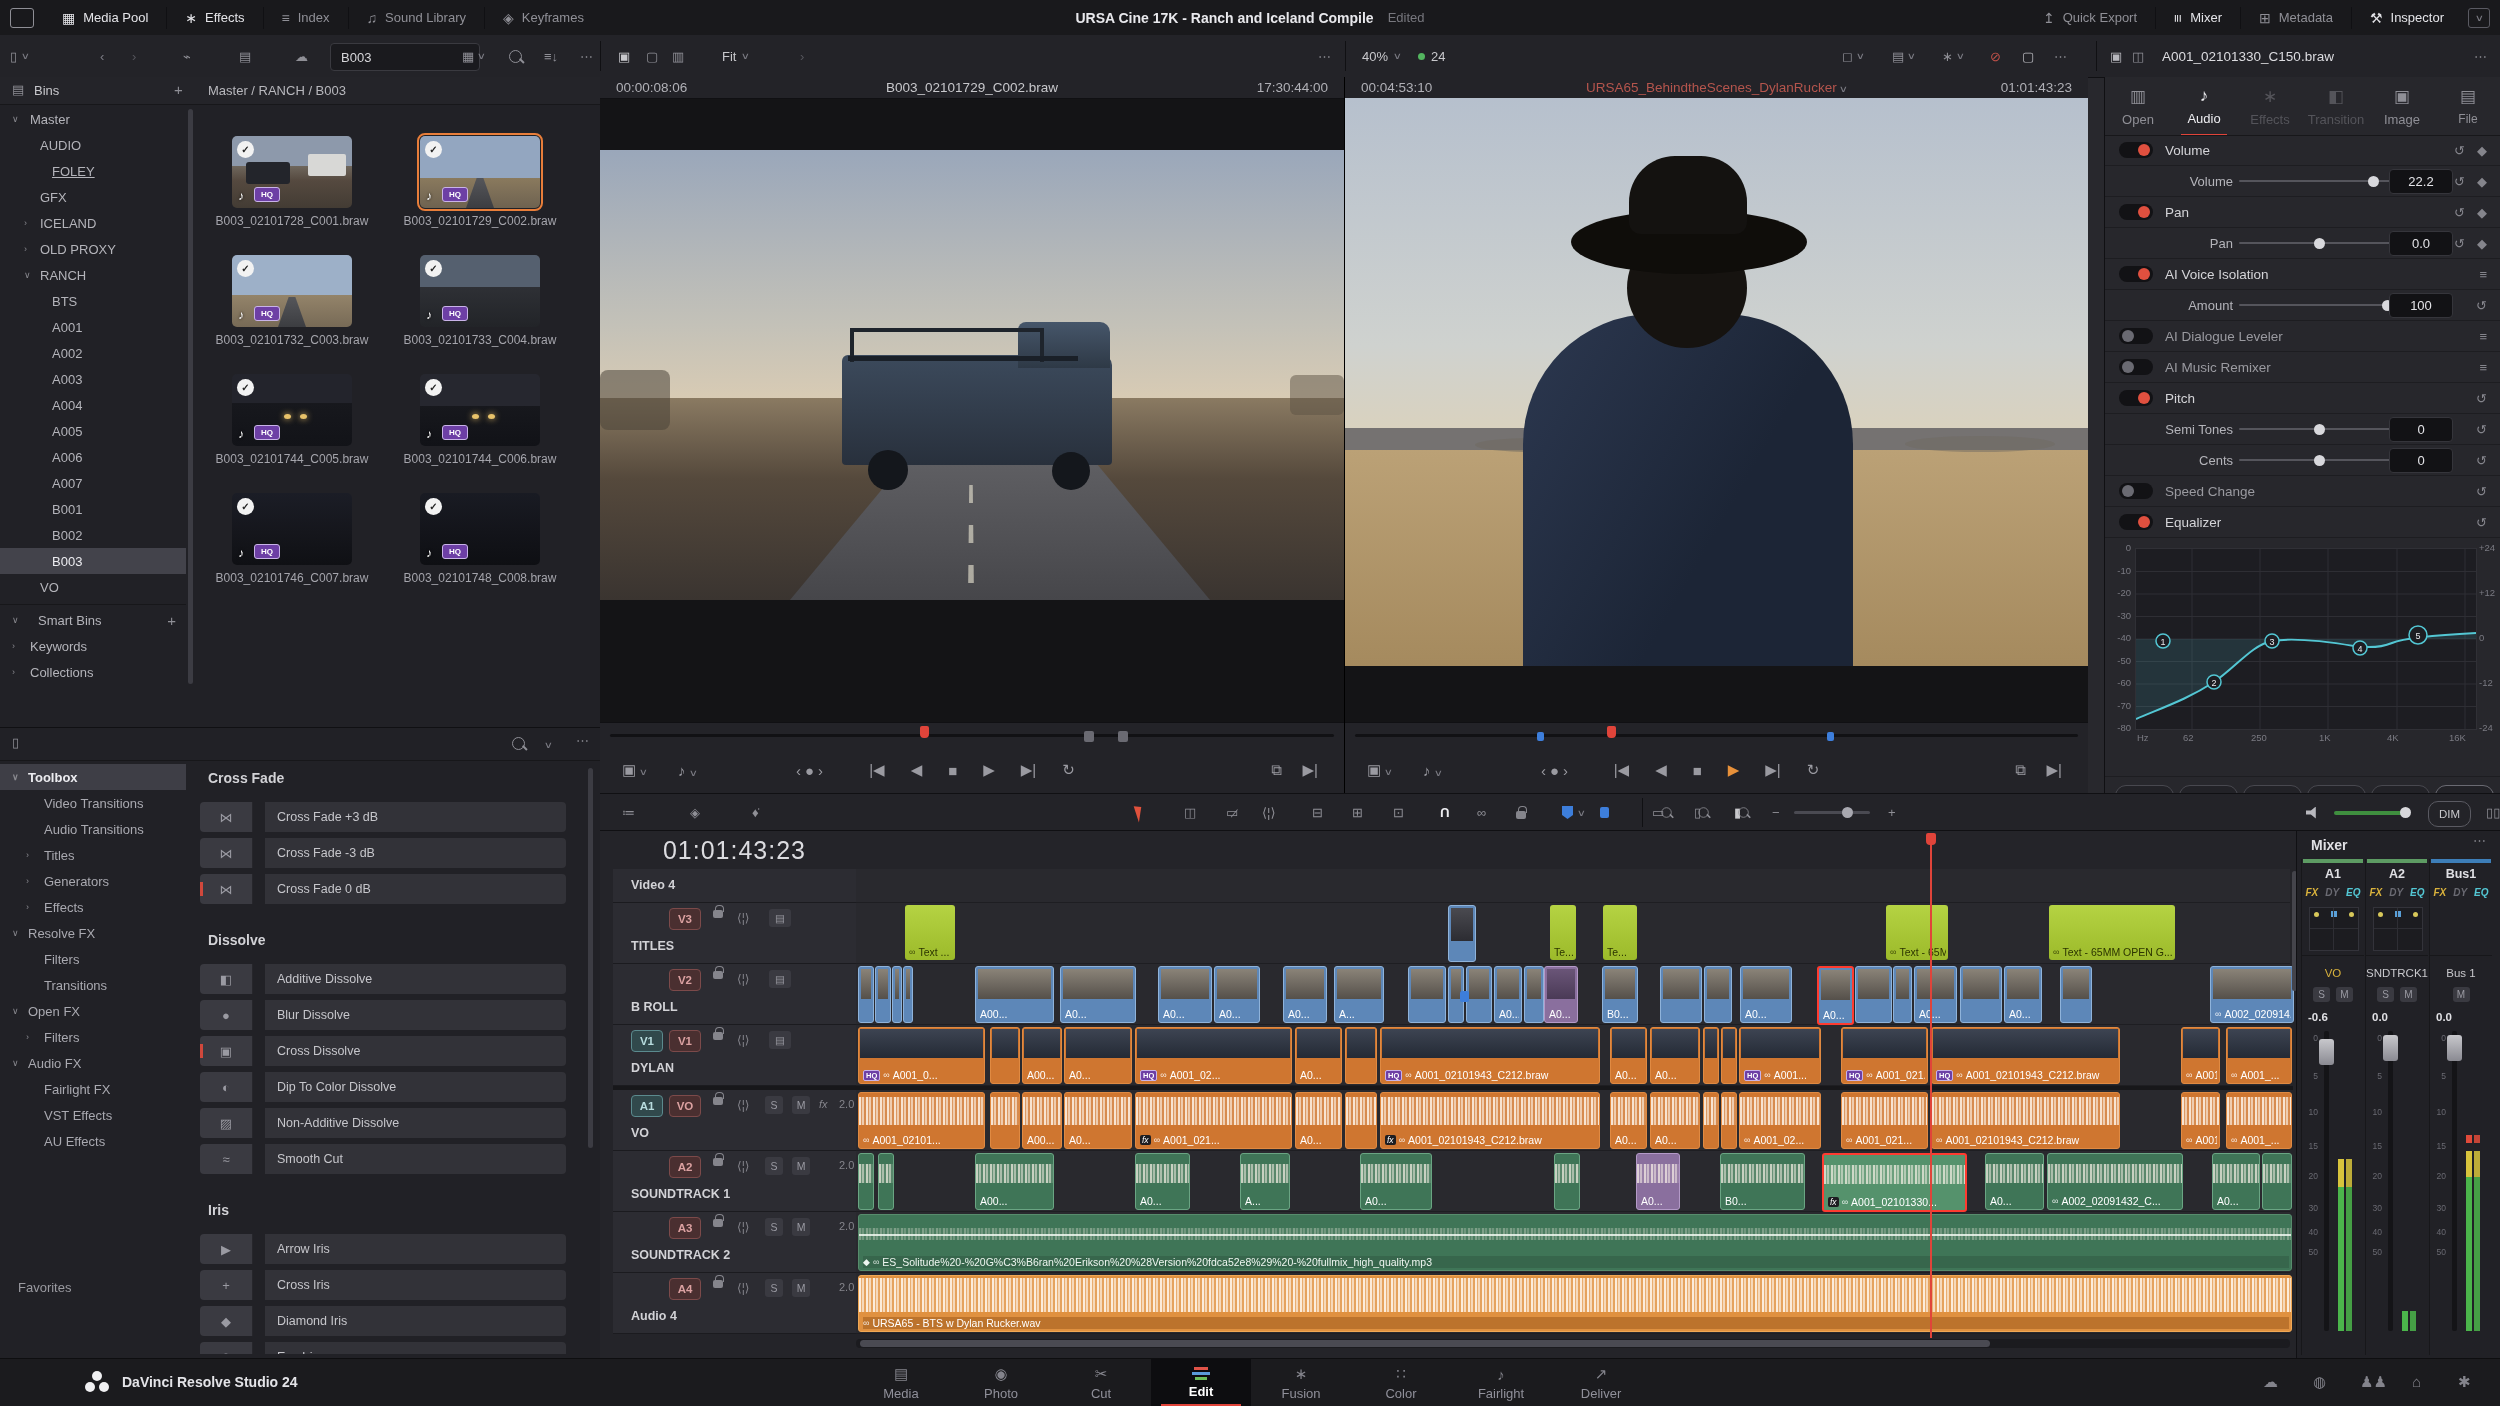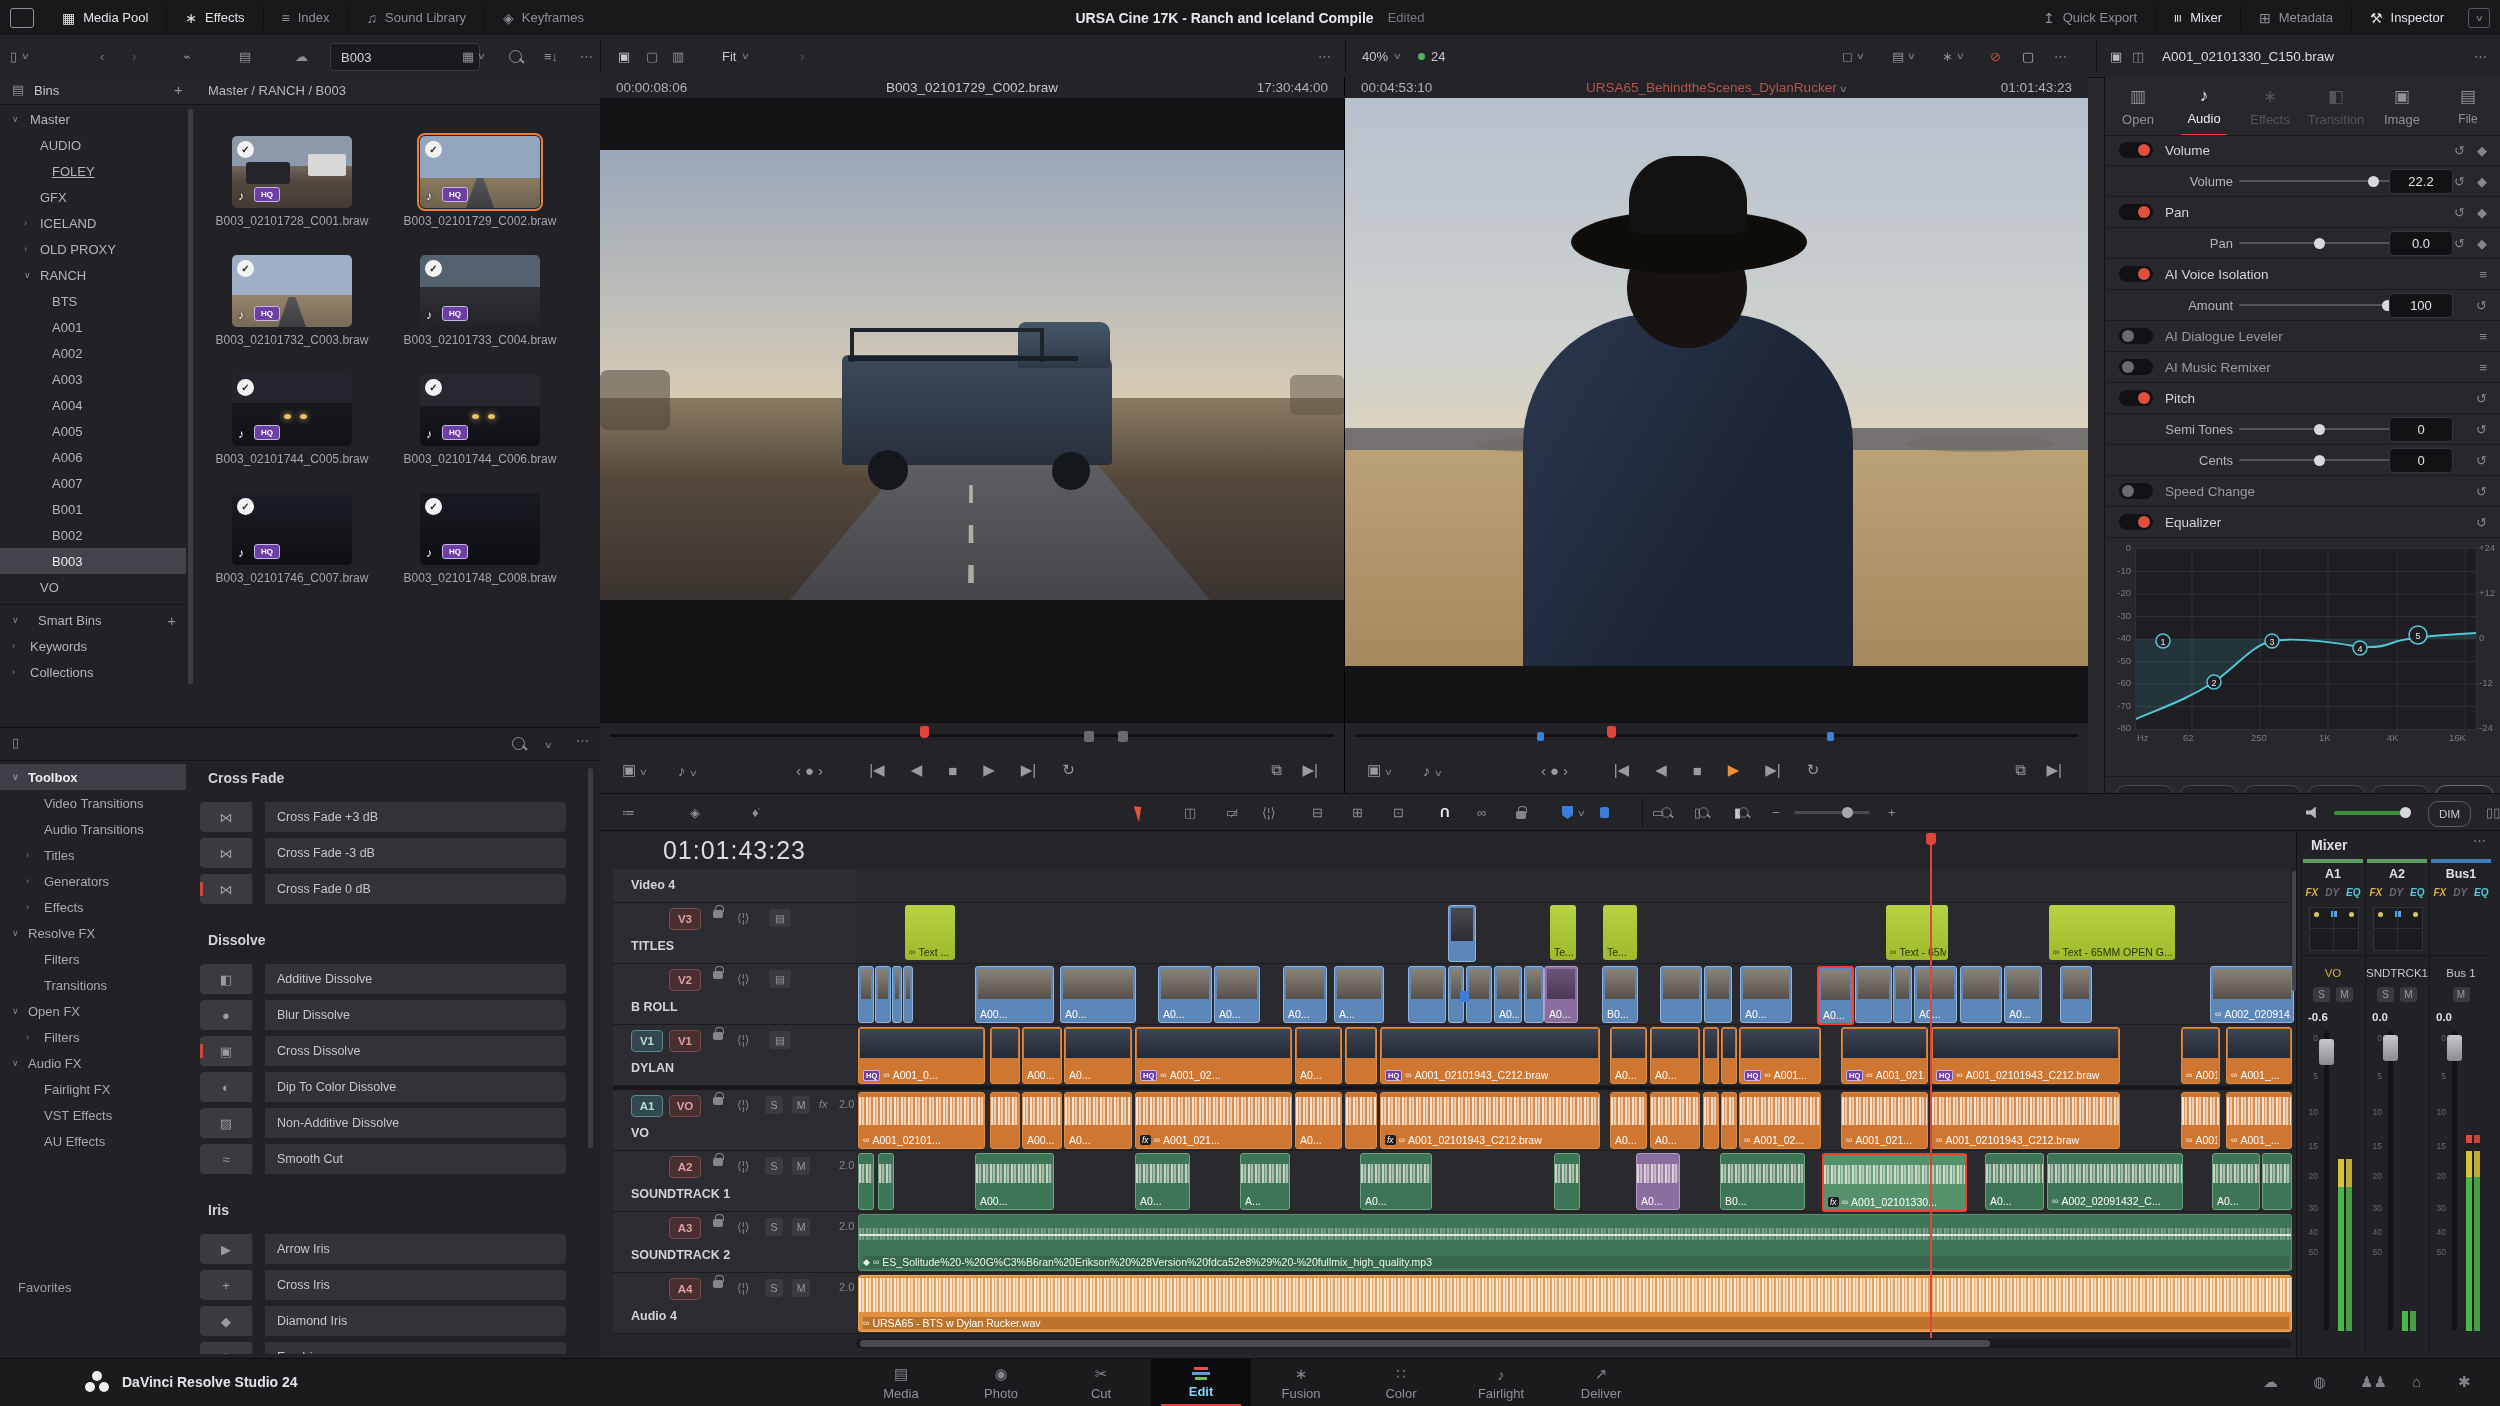--- a/index.html
+++ b/index.html
@@ -98,21 +98,21 @@
   .flagmk{position:absolute;width:11px;height:13px;background:#3d7edb;border-radius:2px;clip-path:polygon(0 0,100% 0,100% 70%,50% 100%,0 70%);}
   
   .mixer{left:2296px;top:830px;width:204px;height:528px;background:#212126;border-left:1px solid #101013;border-top:1px solid #101013;}
   .strip{position:absolute;top:28px;width:62px;height:496px;border-left:1px solid #17171a;}
   .mbdg{font-size:10px;font-weight:bold;font-style:italic;}
   .smb{width:17px;height:15px;background:#3a3a41;border-radius:3px;color:#9a9aa2;font-size:10px;display:flex;align-items:center;justify-content:center;}
   
   .navbar{left:0;top:1358px;width:2500px;height:48px;background:#1b1b1e;border-top:1px solid #0e0e10;}
   .navitem{position:absolute;top:0;width:100px;height:48px;display:flex;flex-direction:column;align-items:center;justify-content:center;gap:3px;color:#90909a;font-size:13px;}
   .navitem .nic{font-size:15px;color:#84848c;}
-  .navitem.on{background:#0d0d10;color:#7dd3fc;font-weight:bold;}
+  .navitem.on{background:#0d0d10;color:#ffffff;font-weight:bold;}
   .navitem.on:after{content:"";position:absolute;left:10px;right:10px;bottom:0;height:3px;background:#e0443a;}
   
   .ic-search{position:relative;width:11px;height:11px;border:1.5px solid #8f8f96;border-radius:50%;display:inline-block;}
   .ic-search:after{content:"";position:absolute;left:9px;top:9px;width:6px;height:1.5px;background:#8f8f96;transform:rotate(45deg);}
   .ic-lock{position:relative;width:10px;height:8px;background:#85858c;border-radius:2px;display:inline-block;margin-top:5px;}
   .ic-lock:before{content:"";position:absolute;left:1.5px;top:-5px;width:7px;height:6px;border:1.5px solid #85858c;border-bottom:none;border-radius:4px 4px 0 0;}
   .ic-speaker{position:relative;width:14px;height:12px;display:inline-block;background:#b8b8be;clip-path:polygon(0 33%,35% 33%,70% 0,70% 100%,35% 67%,0 67%);}
   .ic-cursor{width:0;height:0;border-left:7px solid #e0513c;border-right:5px solid transparent;border-bottom:14px solid transparent;border-top:3px solid transparent;transform:rotate(-18deg);display:inline-block;}
   .ic-flag{width:11px;height:13px;background:#3d7edb;clip-path:polygon(0 0,100% 0,100% 70%,50% 100%,0 70%);display:inline-block;}
   .dimbtn{border:1px solid #5a5a62;border-radius:10px;color:#c8c8cc;font-size:11.5px;padding:2px 10px;}

